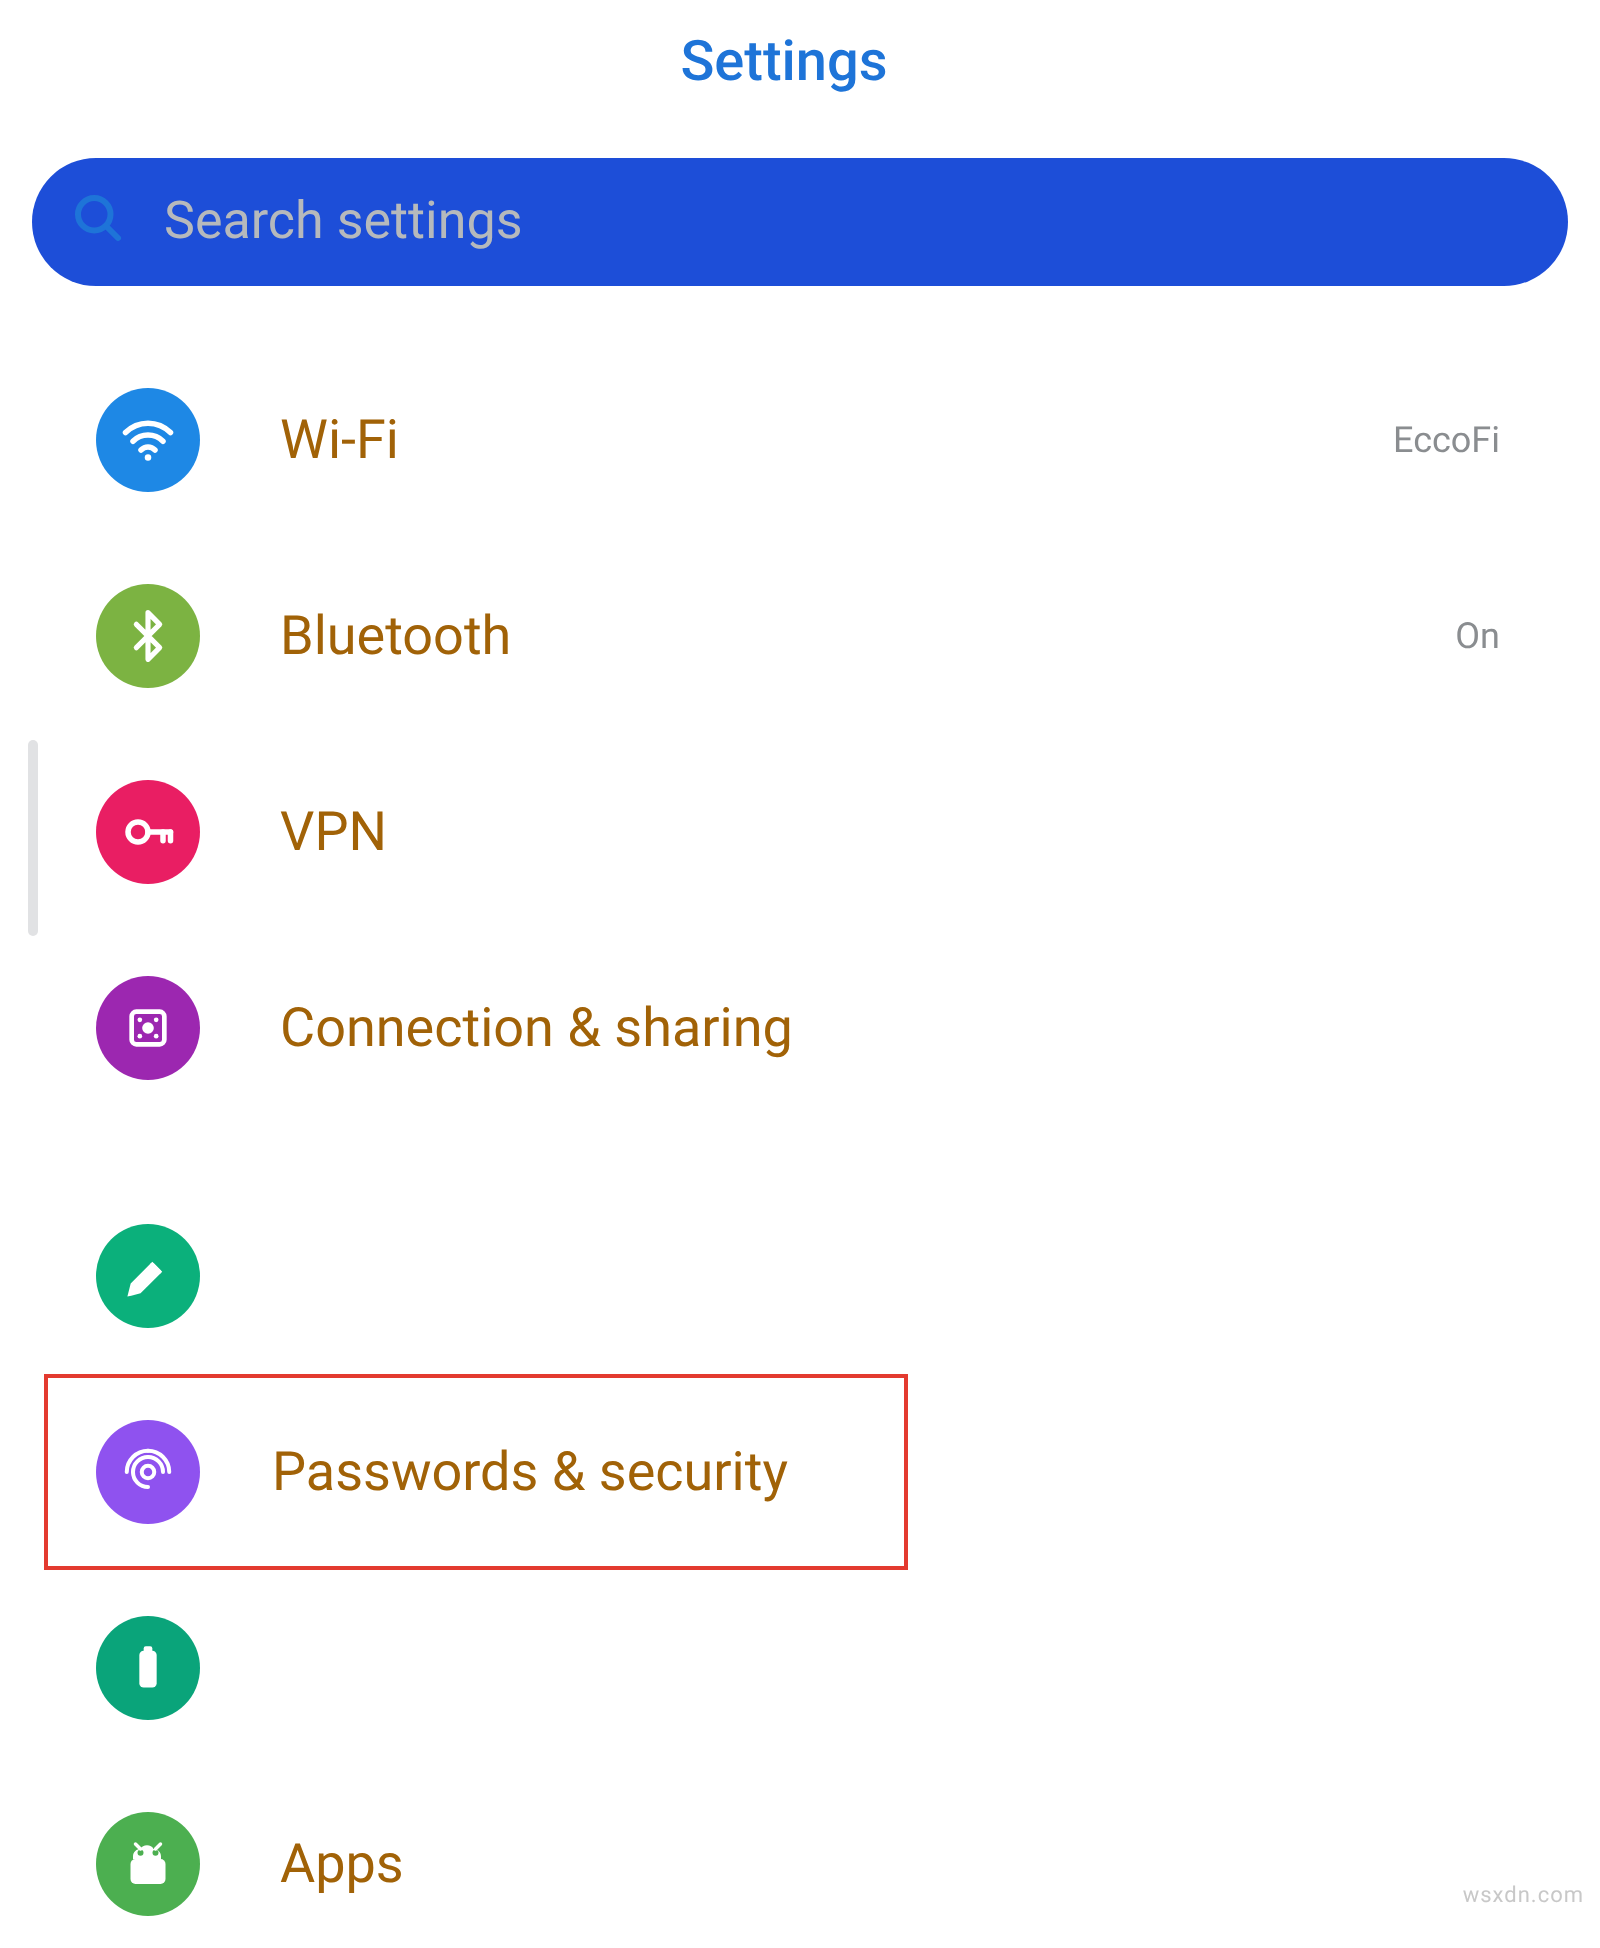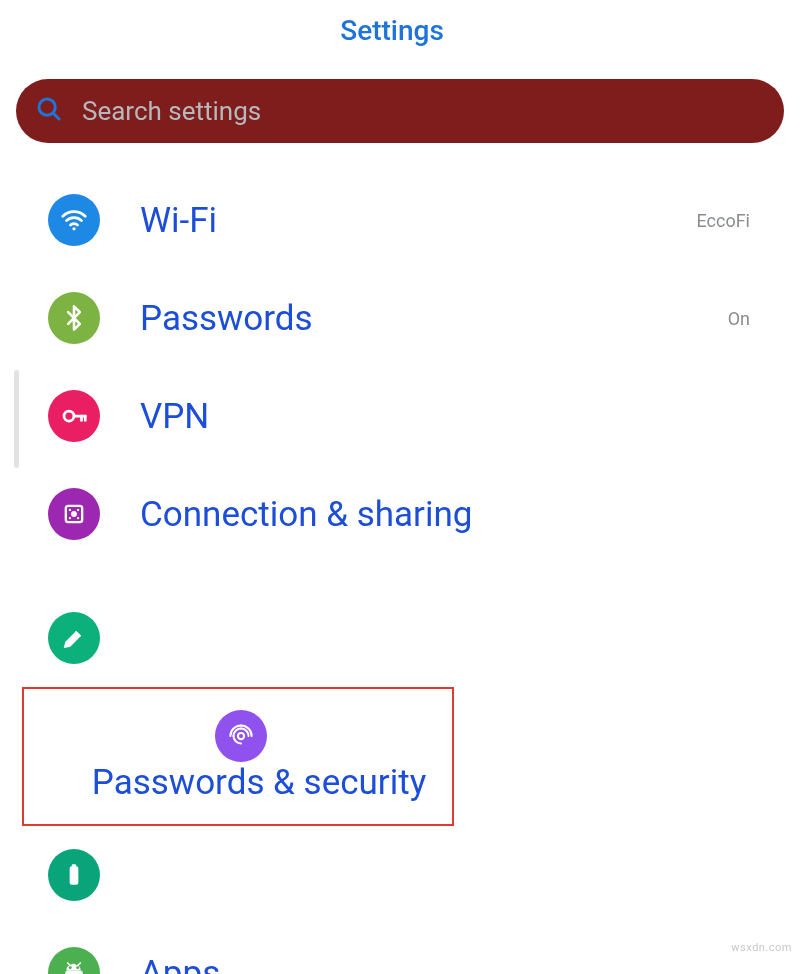--- a/index.html
+++ b/index.html
@@ -13,21 +13,21 @@
     }
     .page-title {
       text-align: center;
       color: #1e74d8;
       font-size: 28px;
       font-weight: 500;
       padding: 14px 16px 20px 0;
     }
     .search-bar {
       margin: 12px 16px 22px 16px;
-      background: #7f1d1d;
+      background: #1d4ed8;
       border-radius: 34px;
       height: 64px;
       display: flex;
       align-items: center;
       padding: 0 18px;
     }
     .search-bar svg { flex: 0 0 auto; }
     .search-placeholder {
       margin-left: 18px;
       color: #b6b9bc;
@@ -45,36 +45,35 @@
     .settings-item.gap-before {
       margin-top: 26px;
     }
     .settings-item.highlighted {
       outline: 2px solid #e33a2f;
       outline-offset: -2px;
       margin-left: 22px;
       margin-right: 346px;
       padding-left: 26px;
       padding-right: 20px;
-      flex-direction: column;
     }
     .icon-circle {
       width: 52px;
       height: 52px;
       border-radius: 50%;
       display: flex;
       align-items: center;
       justify-content: center;
       flex: 0 0 52px;
     }
     .icon-circle svg { display: block; }
     .item-label {
       margin-left: 40px;
-      font-size: 35px;
-      color: #1d4ed8;
+      font-size: 27px;
+      color: #a16207;
       flex: 1 1 auto;
     }
     .settings-item.highlighted .item-label {
       margin-left: 36px;
     }
     .item-status {
       font-size: 18px;
       color: #8a8d90;
     }
     .scroll-indicator {
@@ -124,21 +123,21 @@
     <span class="item-label">Wi-Fi</span>
     <span class="item-status">EccoFi</span>
   </div>
 
   <div class="settings-item">
     <div class="icon-circle" style="background:#7cb342">
       <svg width="28" height="28" viewBox="0 0 24 24" fill="none" stroke="#fff" stroke-width="2.2" stroke-linecap="round" stroke-linejoin="round">
         <path d="M7 7l10 10-5 5V2l5 5L7 17"></path>
       </svg>
     </div>
-    <span class="item-label">Passwords</span>
+    <span class="item-label">Bluetooth</span>
     <span class="item-status">On</span>
   </div>
 
   <div class="settings-item">
     <div class="icon-circle" style="background:#e91e63">
       <svg width="30" height="30" viewBox="0 0 24 24" fill="none" stroke="#fff" stroke-width="2.2" stroke-linecap="round">
         <circle cx="8" cy="12" r="4"></circle>
         <line x1="12" y1="12" x2="21" y2="12"></line>
         <line x1="18" y1="12" x2="18" y2="15.5"></line>
         <line x1="21" y1="12" x2="21" y2="15.5"></line>

